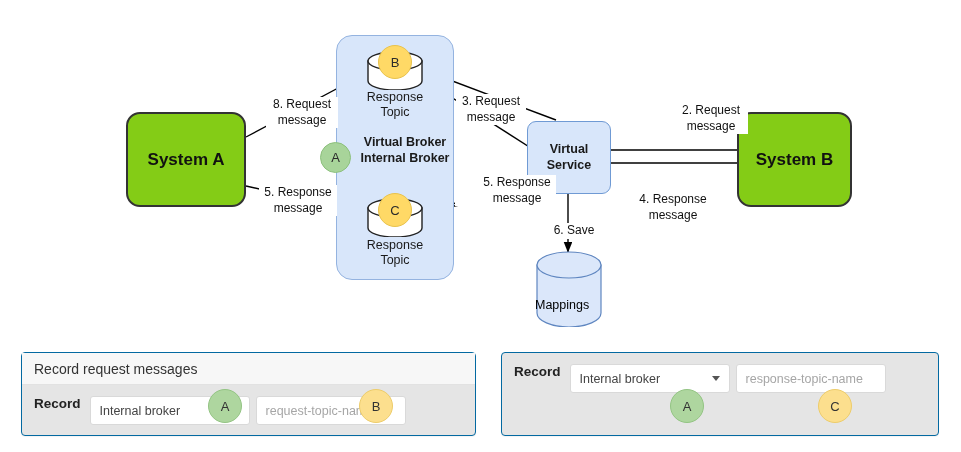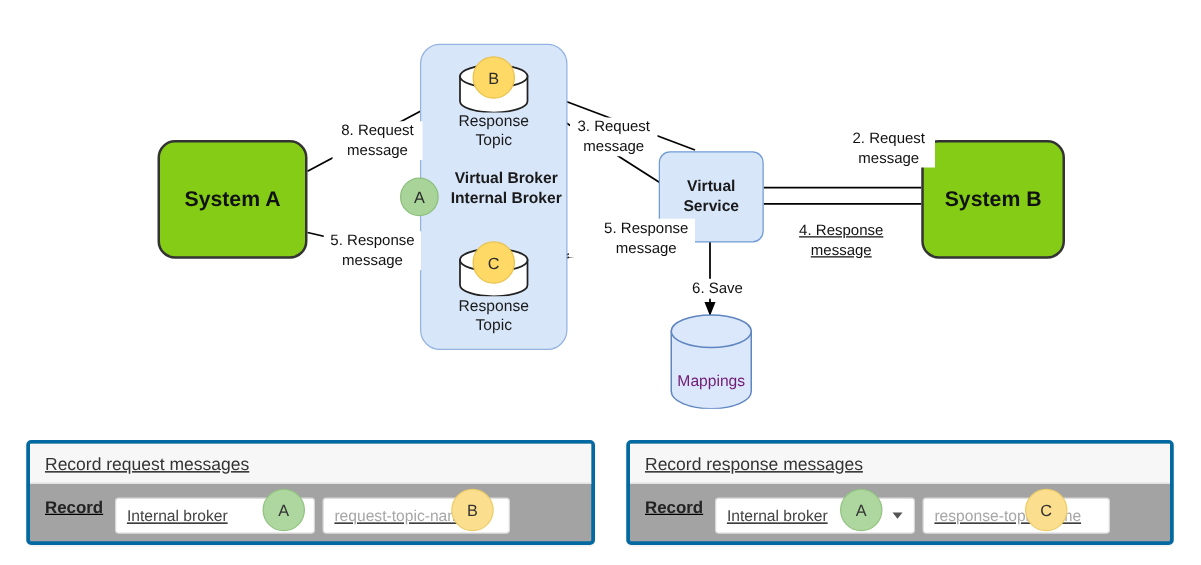--- a/index.html
+++ b/index.html
@@ -71,23 +71,22 @@
 
   .topic-label {
     text-align: center;
     font-size: 12.5px;
     color: #1a1a1a;
     line-height: 1.2;
     white-space: nowrap;
   }
 
   .db-label {
-    text-align: center;
-    font-size: 12.5px;
-    color: #701a75;
+    font-size: 12.5px;
+    color: #000000;
     white-space: nowrap;
   }
 
   
   .edge-label {
     background: #ffffff;
     color: #111111;
     font-size: 12px;
     line-height: 1.3;
     text-align: center;
@@ -106,26 +105,25 @@
     box-sizing: border-box;
   }
   .badge-a { background: #a8d49a; border: 1px solid #8cc07c; }
   .badge-b, .badge-c { background: #ffd966; border: 1px solid #e8c24c; }
   .badge-a-light { background: #aed69f; border: 1px solid #93c483; }
   .badge-y-light { background: #fcdf8e; border: 1px solid #edcc6a; }
 
   
   .panel {
     position: absolute;
-    background: #a3a3a3;
-    border: 3px solid #0369a1;
+    background: #e5e5e5;
+    border: 1px solid #0369a1;
     border-radius: 4px;
     box-sizing: border-box;
     box-shadow: 0 1px 1px rgba(0,0,0,0.05);
-    text-decoration: underline;
   }
   .panel-header {
     height: 32px;
     background: #f7f7f7;
     border-bottom: 1px solid #e2e2e2;
     display: flex;
     align-items: center;
     padding-left: 12px;
     font-size: 14px;
     color: #333333;
@@ -266,21 +264,21 @@
 <div class="abs edge-label" style="left:674px; top:103px; width:72px;">
   <div>2. Request</div>
   <div>message</div>
 </div>
 
 <div class="abs edge-label" style="left:456px; top:94px; width:68px;">
   <div>3. Request</div>
   <div>message</div>
 </div>
 
-<div class="abs edge-label" style="left:634px; top:177px; width:76px;text-decoration:underline;">
+<div class="abs edge-label" style="left:634px; top:192px; width:76px;">
   <div>4. Response</div>
   <div>message</div>
 </div>
 
 <div class="abs edge-label" style="left:455px; top:175px; width:76px;padding-left:24px;">
   <div>5. Response</div>
   <div>message</div>
 </div>
 
 <div class="abs edge-label" style="left:549px; top:223px; width:48px;">
@@ -305,21 +303,20 @@
     <div class="text-box">
       <span class="placeholder">request-topic-name</span>
     </div>
   </div>
 
   <div class="badge-overlay badge-a-light" style="left:186px; top:36px;">A</div>
   <div class="badge-overlay badge-y-light" style="left:337px; top:36px;">B</div>
 </div>
 
 <div class="panel" style="left:501px; top:352px; width:438px; height:84px;">
-  <div class="panel-header">Record response messages</div>
   <div class="panel-body">
     <div class="field-label">Record</div>
 
     <div class="select-box">
       <span class="select-value">Internal broker</span>
       <span class="chevron"></span>
     </div>
 
     <div class="text-box">
       <span class="placeholder">response-topic-name</span>

